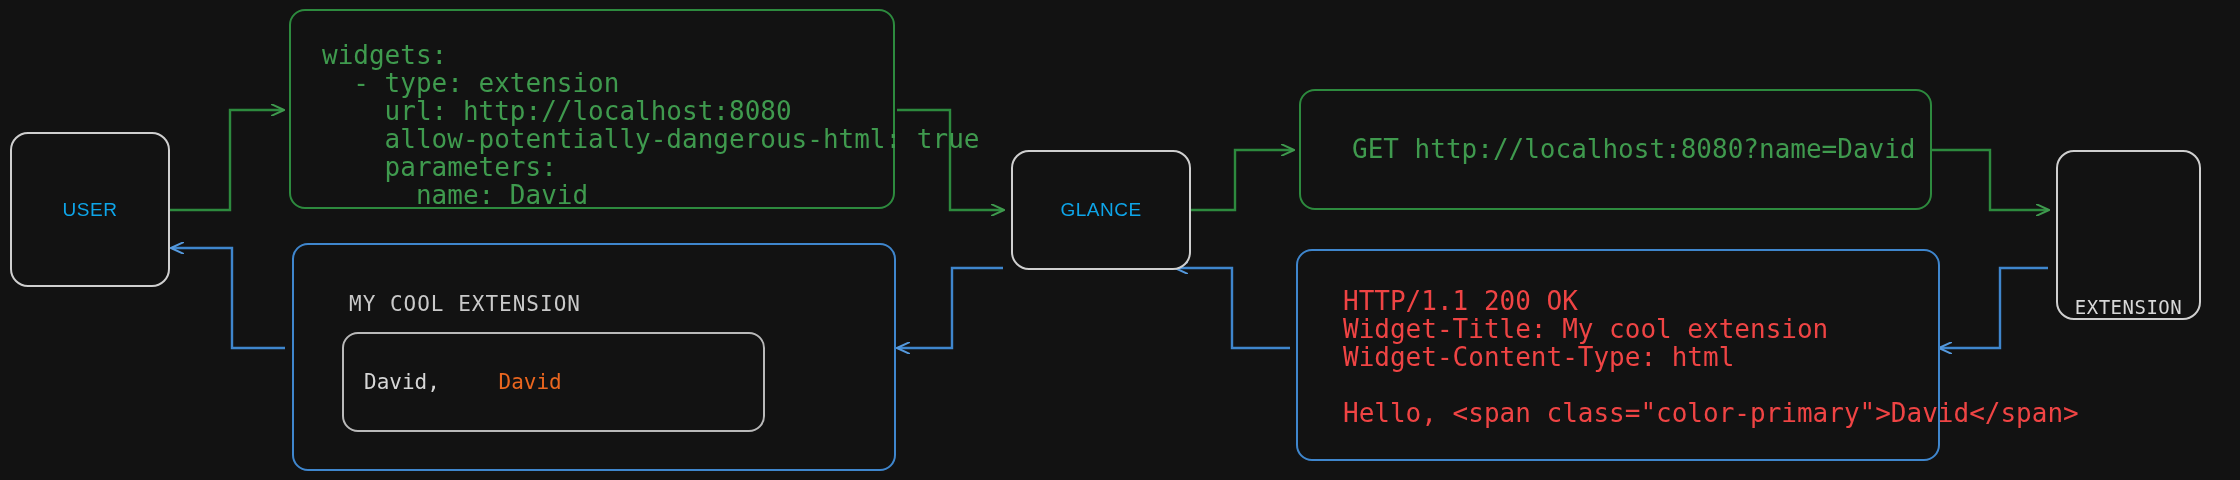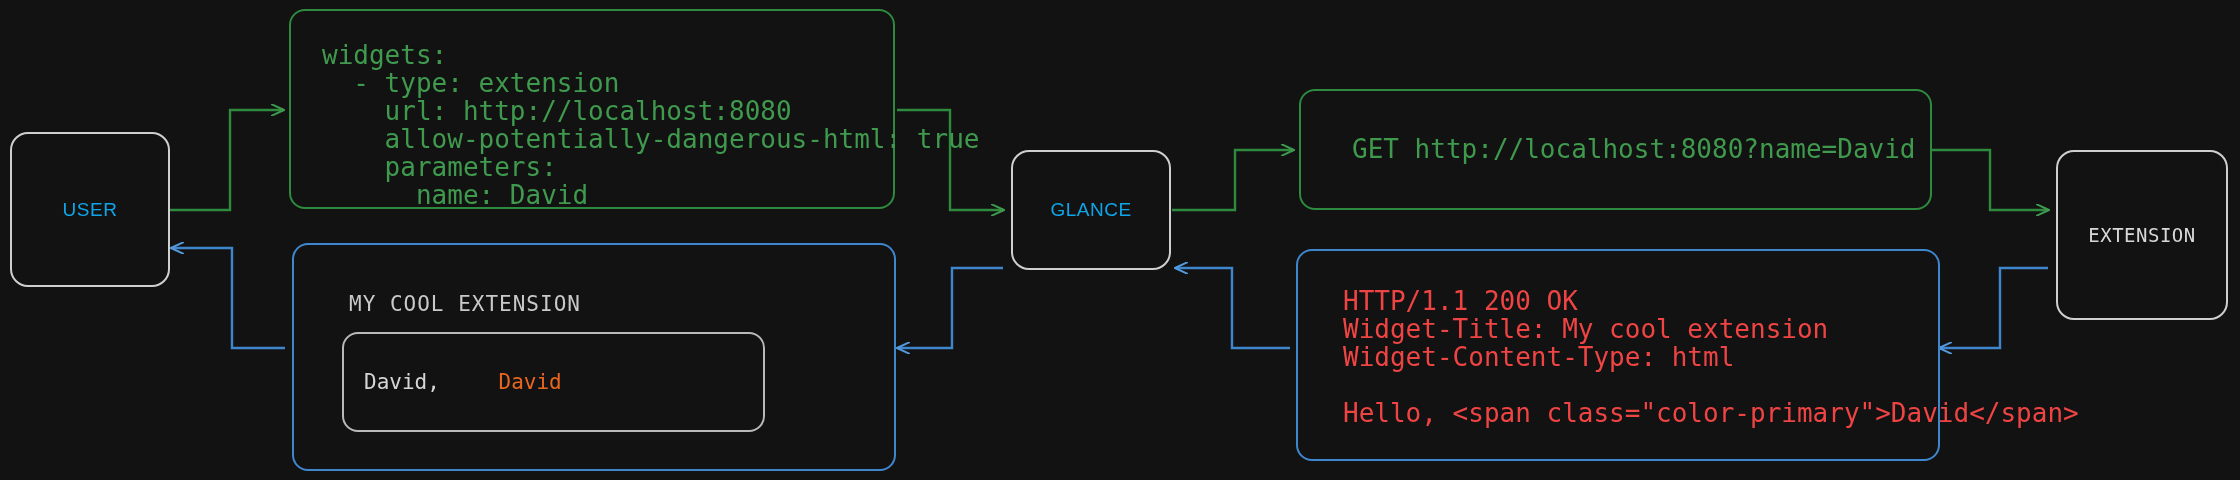--- a/index.html
+++ b/index.html
@@ -138,25 +138,25 @@
 
     <g>
       <path d="M285,348 L232,348 L232,248 L172,248" fill="none" stroke="#3f86cd" stroke-width="2.4" marker-end="url(#arrow-blue)"></path>
     </g>
   </svg>
 
   <div class="node" style="left:10px; top:132px; width:160px; height:155px;">
     <span class="node-label-sans">USER</span>
   </div>
 
-  <div class="node" style="left:1011px; top:150px; width:160px; height:120px;">
+  <div class="node" style="left:1011px; top:150px; width:180px; height:120px;">
     <span class="node-label-sans">GLANCE</span>
   </div>
 
-  <div class="node" style="left:2056px; top:150px; width:172px; height:170px;">
+  <div class="node" style="left:2056px; top:150px; width:145px; height:170px;align-items:flex-end;">
     <span class="node-label-mono">EXTENSION</span>
   </div>
 
   <div class="card" style="left:289px; top:9px; width:606px; height:200px;">
     <div class="code" style="position:absolute; left:31px; top:30px;">widgets:
   - type: extension
     url: http://localhost:8080
     allow-potentially-dangerous-html: true
     parameters:
       name: David</div>

